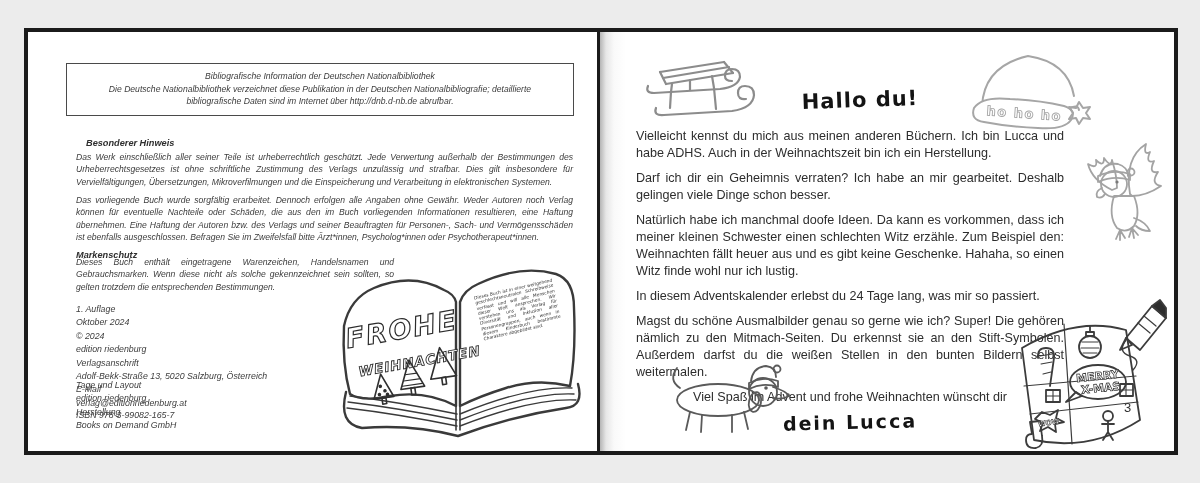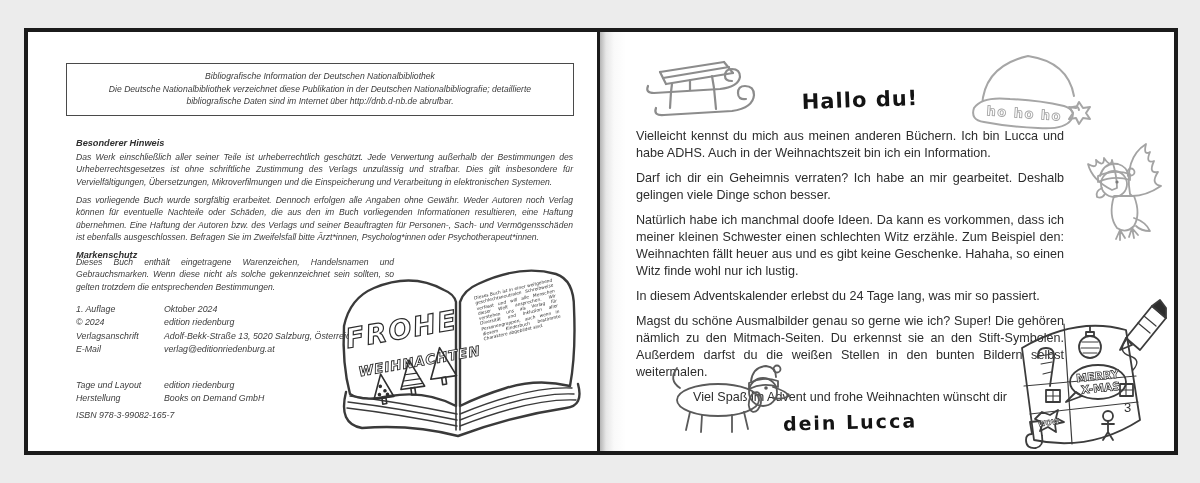--- a/index.html
+++ b/index.html
@@ -20,21 +20,21 @@
   .abs{position:absolute;}
 
   
   .dnb-box{
     left:38px;top:31px;width:508px;box-sizing:border-box;
     border:1.5px solid #4a4a4a;padding:6px 26px 7px 26px;
     font-size:8.6px;line-height:12.6px;color:#3c3c3c;text-align:center;
   }
   .small-head{font-size:9.2px;font-weight:bold;color:#2e2e2e;}
   .small-p{font-size:8.6px;line-height:12.4px;color:#3c3c3c;text-align:justify;}
-  .imprint-row{display:flex;font-size:8.8px;line-height:13.4px;color:#3c3c3c;}
+  .imprint-row{display:flex;font-size:8.8px;line-height:13.4px;color:#3c3c3c;flex-direction:column;}
   .imprint-label{width:88px;flex:none;}
   .isbn{font-size:8.8px;color:#3c3c3c;}
 
   
   .hallo{
     font-family:"DejaVu Sans", sans-serif;font-weight:bold;font-size:21px;color:#141414;
     letter-spacing:1px;transform:rotate(-2deg);text-align:center;
   }
   .rp-text{font-size:12.6px;line-height:17.2px;color:#2d2d2d;}
   .rp-text p{margin:0 0 7.5px 0;text-align:justify;}
@@ -59,21 +59,21 @@
 
 <div class="spread">
 
   <div class="page page-left">
 
     <div class="abs dnb-box">
       <div>Bibliografische Information der Deutschen Nationalbibliothek</div>
       <div>Die Deutsche Nationalbibliothek verzeichnet diese Publikation in der Deutschen Nationalbibliografie; detaillierte bibliografische Daten sind im Internet über http://dnb.d-nb.de abrufbar.</div>
     </div>
 
-    <div class="abs small-head" style="left:48px;top:106px;">Besonderer Hinweis</div>
+    <div class="abs small-head" style="left:58px;top:106px;">Besonderer Hinweis</div>
     <div class="abs small-p" style="left:48px;top:119px;width:497px;">Das Werk einschließlich aller seiner Teile ist urheberrechtlich geschützt. Jede Verwertung außerhalb der Bestimmungen des Urheberrechtsgesetzes ist ohne schriftliche Zustimmung des Verlags unzulässig und strafbar. Dies gilt insbesondere für Vervielfältigungen, Übersetzungen, Mikroverfilmungen und die Einspeicherung und Verarbeitung in elektronischen Systemen.</div>
     <div class="abs small-p" style="left:48px;top:162px;width:497px;">Das vorliegende Buch wurde sorgfältig erarbeitet. Dennoch erfolgen alle Angaben ohne Gewähr. Weder Autoren noch Verlag können für eventuelle Nachteile oder Schäden, die aus den im Buch vorliegenden Informationen resultieren, eine Haftung übernehmen. Eine Haftung der Autoren bzw. des Verlags und seiner Beauftragten für Personen-, Sach- und Vermögensschäden ist ebenfalls ausgeschlossen. Befragen Sie im Zweifelsfall bitte Ärzt*innen, Psycholog*innen oder Psychotherapeut*innen.</div>
 
     <div class="abs small-head" style="left:48px;top:211px;margin-top:7px;">Markenschutz</div>
     <div class="abs small-p" style="left:48px;top:224px;width:318px;">Dieses Buch enthält eingetragene Warenzeichen, Handelsnamen und Gebrauchsmarken. Wenn diese nicht als solche gekennzeichnet sein sollten, so gelten trotzdem die entsprechenden Bestimmungen.</div>
 
     <div class="abs" style="left:48px;top:271px;width:330px;">
       <div class="imprint-row">
           <span class="imprint-label">1. Auflage</span>
           <span>Oktober 2024</span>
@@ -170,21 +170,21 @@
           <path d="M104,62 Q112,58 113,64"></path>
           <path d="M113,56 L117,62 L124,61 L120,67 L124,73 L117,72 L113,78 L110,72 L103,73 L107,67 L103,61 L110,62 Z"></path>
         </g>
         <text x="58" y="72" text-anchor="middle" transform="rotate(4 58 72)" font-family="DejaVu Sans, sans-serif" font-weight="bold" font-size="13" fill="#ffffff" stroke="#a6a6a6" stroke-width="0.9" letter-spacing="1.5">ho ho ho</text>
       </svg>
     </div>
 
     <div class="abs hallo" style="left:150px;top:56px;width:220px;">Hallo du!</div>
 
     <div class="abs rp-text" style="left:36px;top:96px;width:428px;">
-      <p>Vielleicht kennst du mich aus meinen anderen Büchern. Ich bin Lucca und habe ADHS. Auch in der Weihnachtszeit bin ich ein Information.</p>
+      <p>Vielleicht kennst du mich aus meinen anderen Büchern. Ich bin Lucca und habe ADHS. Auch in der Weihnachtszeit bin ich ein Herstellung.</p>
       <p>Darf ich dir ein Geheimnis verraten? Ich habe an mir gearbeitet. Deshalb gelingen viele Dinge schon besser.</p>
       <p>Natürlich habe ich manchmal doofe Ideen. Da kann es vorkommen, dass ich meiner kleinen Schwester einen schlechten Witz erzähle. Zum Beispiel den: Weihnachten fällt heuer aus und es gibt keine Geschenke. Hahaha, so einen Witz finde wohl nur ich lustig.</p>
       <p>In diesem Adventskalender erlebst du 24 Tage lang, was mir so passiert.</p>
       <p>Magst du schöne Ausmalbilder genau so gerne wie ich? Super! Die gehören nämlich zu den Mitmach-Seiten. Du erkennst sie an den Stift-Symbolen. Außerdem darfst du die weißen Stellen in den bunten Bildern selbst weitermalen.</p>
       <p class="closing">Viel Spaß im Advent und frohe Weihnachten wünscht dir</p>
       <div class="signature">dein Lucca</div>
     </div>
 
     <div class="abs" style="left:484px;top:104px;">
       <svg width="88" height="118" viewBox="0 0 88 118">

